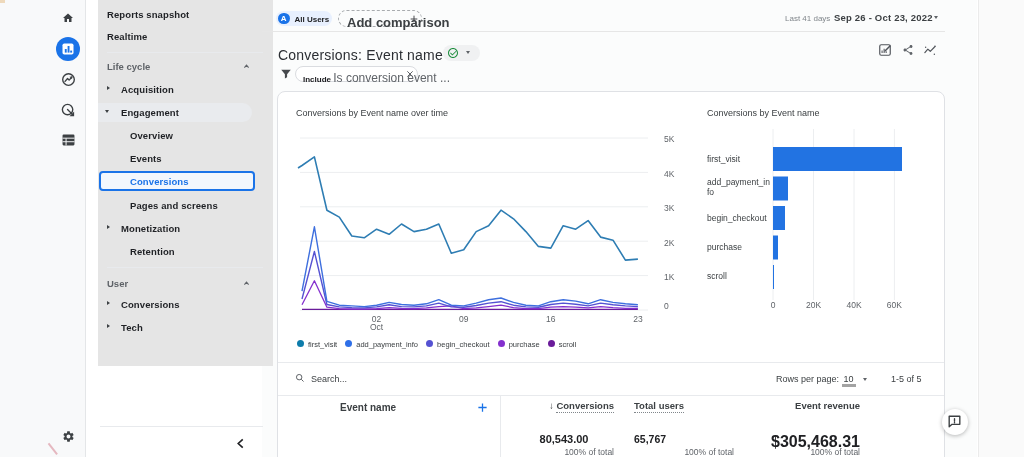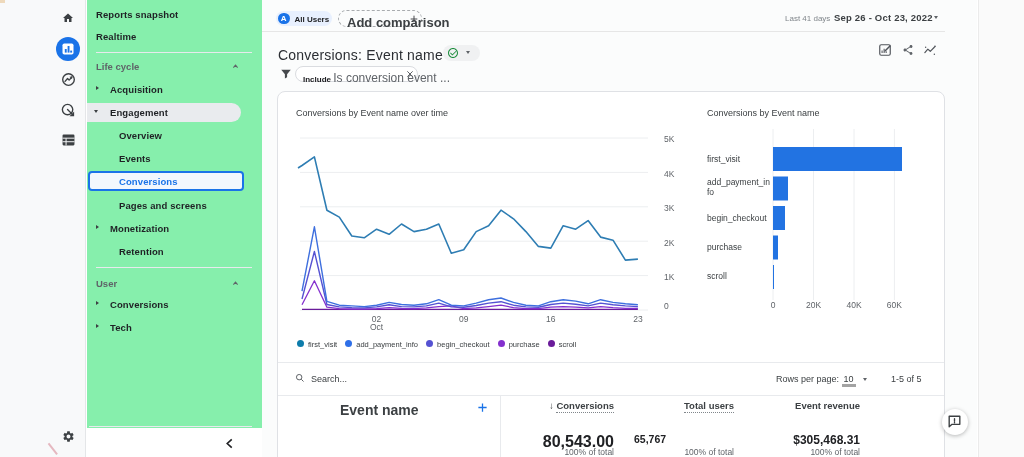--- a/index.html
+++ b/index.html
@@ -1,19 +1,19 @@
 <!DOCTYPE html>
 <html><head><meta charset="utf-8">
 <style>
 *{margin:0;padding:0;box-sizing:border-box}
 html,body{width:1024px;height:457px;overflow:hidden;background:#fff;
  font-family:"Liberation Sans",sans-serif;-webkit-font-smoothing:antialiased}
 .abs{position:absolute}
 #rail{position:absolute;left:0;top:0;width:86px;height:457px;background:#f8f9fa;border-right:1px solid #e4e6e8}
-#nav{position:absolute;left:87px;top:0;width:175px;height:428px;background:#86efac}
+#nav{position:absolute;left:98px;top:0;width:175px;height:366px;background:#e5e5e5}
 #main{position:absolute;left:262px;top:0;width:715px;height:457px;background:#fbfcfc}
 #rband{position:absolute;left:978px;top:0;width:46px;height:457px;background:#fafafa;border-left:1px solid #ebebeb}
 .nitem{position:absolute;font-size:9.5px;color:#1f2125;font-weight:bold;letter-spacing:.1px;white-space:nowrap}
 .nsec{position:absolute;font-size:9.5px;color:#5f6368;font-weight:bold}
 .ndiv{position:absolute;height:1px;background:#e8eaed}
 .tri-r{width:0;height:0;border-left:3.6px solid #3c4043;border-top:2.8px solid transparent;border-bottom:2.8px solid transparent;position:absolute}
 .tri-d{width:0;height:0;border-top:3.6px solid #3c4043;border-left:2.8px solid transparent;border-right:2.8px solid transparent;position:absolute}
 .chev{position:absolute;width:7px;height:7px}
 </style></head>
 <body>
@@ -208,30 +208,30 @@
 <svg class="abs" style="left:295px;top:373px" width="10" height="10" viewBox="0 0 24 24" fill="none" stroke="#5f6368" stroke-width="2.4">
     <circle cx="10" cy="10" r="6.5"></circle>
     <path d="M15 15l5.5 5.5"></path>
   </svg>
 <div class="abs" style="left:311px;top:374px;font-size:9px;color:#3c4043">Search...</div>
 <div class="abs" style="left:776px;top:374px;font-size:9px;color:#3c4043">Rows per page: <span style="border-bottom:3px solid #a3a3a3;padding:0 2px">10</span></div>
 <div class="tri-d" style="left:863px;top:378px;border-top-color:#5f6368"></div>
 <div class="abs" style="left:891px;top:374px;font-size:9px;color:#3c4043">1-5 of 5</div>
 <div class="abs" style="left:278px;top:395px;width:666px;height:1px;background:#e8eaed"></div>
 <div class="abs" style="left:500px;top:396px;width:1px;height:61px;background:#e8eaed"></div>
-<div class="abs" style="left:340px;top:402px;font-size:14px;font-weight:bold;color:#3c4043">Event name</div>
+<div class="abs" style="left:340px;top:402px;font-size:10px;font-weight:bold;color:#3c4043">Event name</div>
 <svg class="abs" style="left:477px;top:402px" width="11" height="11" viewBox="0 0 12 12" stroke="#1a73e8" stroke-width="1.4">
     <path d="M6 1.5v9M1.5 6h9"></path>
   </svg>
 <div class="abs" style="left:500px;top:400px;width:114px;text-align:right;font-size:9.5px;font-weight:bold;color:#3c4043">↓ <span style="border-bottom:1.5px dotted #80868b;padding-bottom:1px">Conversions</span></div>
-<div class="abs" style="left:634px;top:400px;width:100px;text-align:right;font-size:9.5px;font-weight:bold;color:#3c4043"><span style="border-bottom:1.5px dotted #80868b;padding-bottom:1px">Total users</span></div>
+<div class="abs" style="left:634px;top:400px;width:100px;text-align:left;font-size:9.5px;font-weight:bold;color:#3c4043"><span style="border-bottom:1.5px dotted #80868b;padding-bottom:1px">Total users</span></div>
 <div class="abs" style="left:760px;top:400px;width:100px;text-align:right;font-size:9.5px;font-weight:bold;color:#3c4043">Event revenue</div>
-<div class="abs" style="left:514px;top:433px;width:100px;text-align:right;font-size:16px;font-weight:bold;color:#202124">80,543.00</div>
+<div class="abs" style="left:514px;top:433px;width:100px;text-align:center;font-size:11px;font-weight:bold;color:#202124">80,543.00</div>
 <div class="abs" style="left:634px;top:433px;width:100px;font-size:10.5px;font-weight:bold;color:#202124">65,767</div>
-<div class="abs" style="left:760px;top:433px;width:100px;text-align:right;font-size:12px;font-weight:bold;color:#202124">$305,468.31</div>
+<div class="abs" style="left:760px;top:433px;width:100px;text-align:right;font-size:16px;font-weight:bold;color:#202124">$305,468.31</div>
 <div class="abs" style="left:514px;top:447px;width:100px;text-align:right;font-size:8.5px;color:#5f6368">100% of total</div>
 <div class="abs" style="left:634px;top:447px;width:100px;text-align:right;font-size:8.5px;color:#5f6368">100% of total</div>
 <div class="abs" style="left:760px;top:447px;width:100px;text-align:right;font-size:8.5px;color:#5f6368">100% of total</div>
 
 <div class="abs" style="left:942px;top:409px;width:26px;height:26px;background:#fff;border-radius:50%;box-shadow:0 1px 4px rgba(0,0,0,.28)"></div>
 <svg class="abs" style="left:947px;top:413.5px" width="15" height="15" viewBox="0 0 24 24" fill="none" stroke="#3c4043" stroke-width="2.2">
     <path d="M3.5 3.5h17v13H8l-4.5 4z" stroke-linejoin="round"></path>
     <path d="M12 7.5v4M12 13.6v.6" stroke-linecap="round"></path>
   </svg>
 

